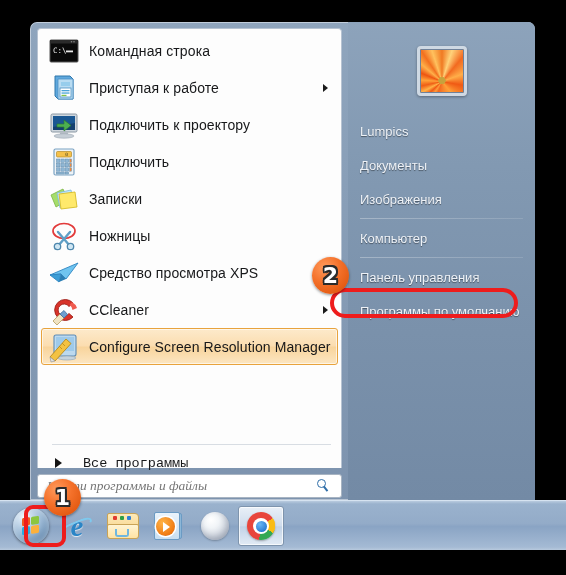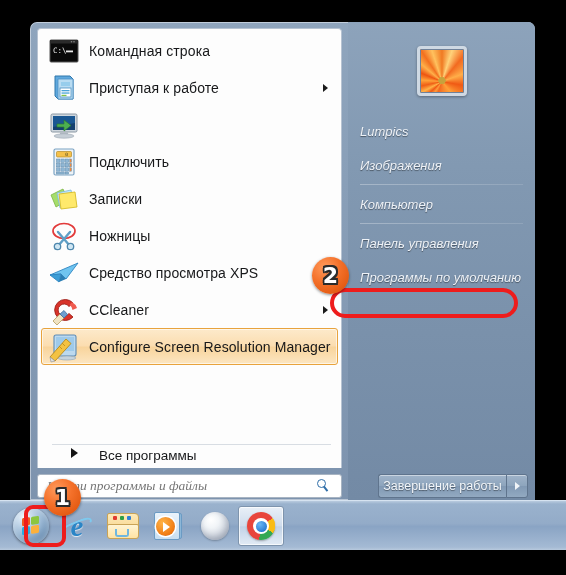--- a/index.html
+++ b/index.html
@@ -57,22 +57,22 @@
     border:1px solid #e8a33d;
     box-shadow:inset 0 0 0 1px rgba(255,255,255,.6);
   }
 
   
   #sep-allprogs{
     position:absolute; left:14px; right:10px; top:415px;
     height:1px; background:#d8dde3;
   }
   #all-programs{
-    position:absolute; left:19px; right:3px; top:419px; height:30px;
-    display:flex; align-items:flex-start; padding-left:6px;
+    position:absolute; left:3px; right:3px; top:419px; height:30px;
+    display:flex; align-items:center; padding-left:6px;font-family:Liberation Mono, monospace;
   }
   #all-programs .tri{
     width:0;height:0;border-left:7px solid #141414;
     border-top:5.5px solid transparent;border-bottom:5.5px solid transparent;
     margin-left:8px; margin-right:21px;
   }
   #all-programs .lbl{ font-size:13.5px; color:#17181a; }
 
   
   #search-row{
@@ -119,21 +119,21 @@
         #f2701f 126deg, #ffc15e 142deg, #f07a22 160deg, #ffd27a 178deg,
         #f26a20 200deg, #ffae49 230deg, #f05a14 260deg, #ffa038 300deg,
         #f26a20 360deg),
       linear-gradient(to bottom,#9fd4ef 0%,#c9e6f5 40%,#ffd9a0 100%);
     background-blend-mode:normal,normal,normal;
     overflow:hidden;
   }
   #right-list{ position:absolute; left:0; top:92px; right:0; }
   .right-item{
     position:relative; height:34px; display:flex; align-items:center;
-    padding-left:12px; cursor:default;font-style:italic;
+    padding-left:12px; cursor:default;
   }
   .right-item .rlbl{
     font-size:13px; color:#eef2f7; white-space:nowrap;
     text-shadow:0 1px 1px rgba(0,0,0,.45);
   }
   .right-sep{
     height:1px; margin:2px 12px 2px 12px;
     background:linear-gradient(to right,rgba(255,255,255,.30),rgba(255,255,255,.13));
   }
 
@@ -329,20 +329,21 @@
           </div>
           <div class="prog-item">
             <span class="ico"><svg width="32" height="32" viewBox="0 0 32 32">
         <rect x="3" y="5" width="26" height="18" rx="1.5" fill="#cfd7de" stroke="#8a97a3"></rect>
         <rect x="5" y="7" width="22" height="14" fill="#13406e"></rect>
         <path d="M5 7 L27 7 L27 14 L5 18 Z" fill="#1d5c9b" opacity=".8"></path>
         <path d="M9 15 L16 15 L16 11 L23 16.5 L16 22 L16 18 L9 18 Z" fill="#4caf50" stroke="#2e7d32" stroke-width=".7"></path>
         <rect x="12" y="23" width="8" height="3" fill="#b6bec6"></rect>
         <ellipse cx="16" cy="27" rx="10" ry="2.2" fill="#c6ced6" stroke="#9aa6b1" stroke-width=".6"></ellipse>
       </svg></span>
+            <span class="lbl">Подключить к проектору</span>
           </div>
           <div class="prog-item">
             <span class="ico"><svg width="32" height="32" viewBox="0 0 32 32">
         <rect x="6" y="3" width="20" height="26" rx="1.5" fill="#eef3f7" stroke="#7ba3c4" stroke-width="1.2"></rect>
         <rect x="8.5" y="5.5" width="15" height="5.5" rx="1" fill="#f5c14a" stroke="#b58a26" stroke-width=".7"></rect>
         <text x="20" y="10" text-anchor="end" font-family="DejaVu Sans Mono, monospace" font-size="4.5" fill="#3a3a20">0</text>
         <g fill="#8fb6d4" stroke="#5f8cae" stroke-width=".5">
           <rect x="8.5" y="13" width="3.4" height="3.4"></rect>
                   <rect x="12.9" y="13" width="3.4" height="3.4"></rect>
           <rect x="17.3" y="13" width="3.4" height="3.4"></rect>
@@ -435,44 +436,39 @@
 
     <div id="right-pane">
       <div id="avatar-wrap">
         <div id="avatar"></div>
       </div>
       <div id="right-list">
           <div class="right-item">
             <span class="rlbl">Lumpics</span>
           </div>
           <div class="right-item">
+            <span class="rlbl">Документы</span>
+          </div>
+          <div class="right-item">
             <span class="rlbl">Изображения</span>
           </div>
           <div class="right-sep"></div>
           <div class="right-item">
             <span class="rlbl">Компьютер</span>
           </div>
           <div class="right-sep"></div>
           <div class="right-item">
             <span class="rlbl">Панель управления</span>
           </div>
           <div class="right-item">
             <span class="rlbl">Программы по умолчанию</span>
           </div>
         </div>
     </div>
 
-    <div id="shutdown-row">
-      <div id="shutdown-button">
-        <span>Завершение работы</span>
-      </div>
-      <div id="shutdown-arrow-button">
-        <span class="tri"></span>
-      </div>
-    </div>
   </div>
 
   <div id="taskbar">
     <div id="taskbar-icons">
         <div class="tb-slot">
           <div id="start-orb">
         <div class="flag">
               <span class="q q1"></span>
               <span class="q q2"></span>
               <span class="q q3"></span>

